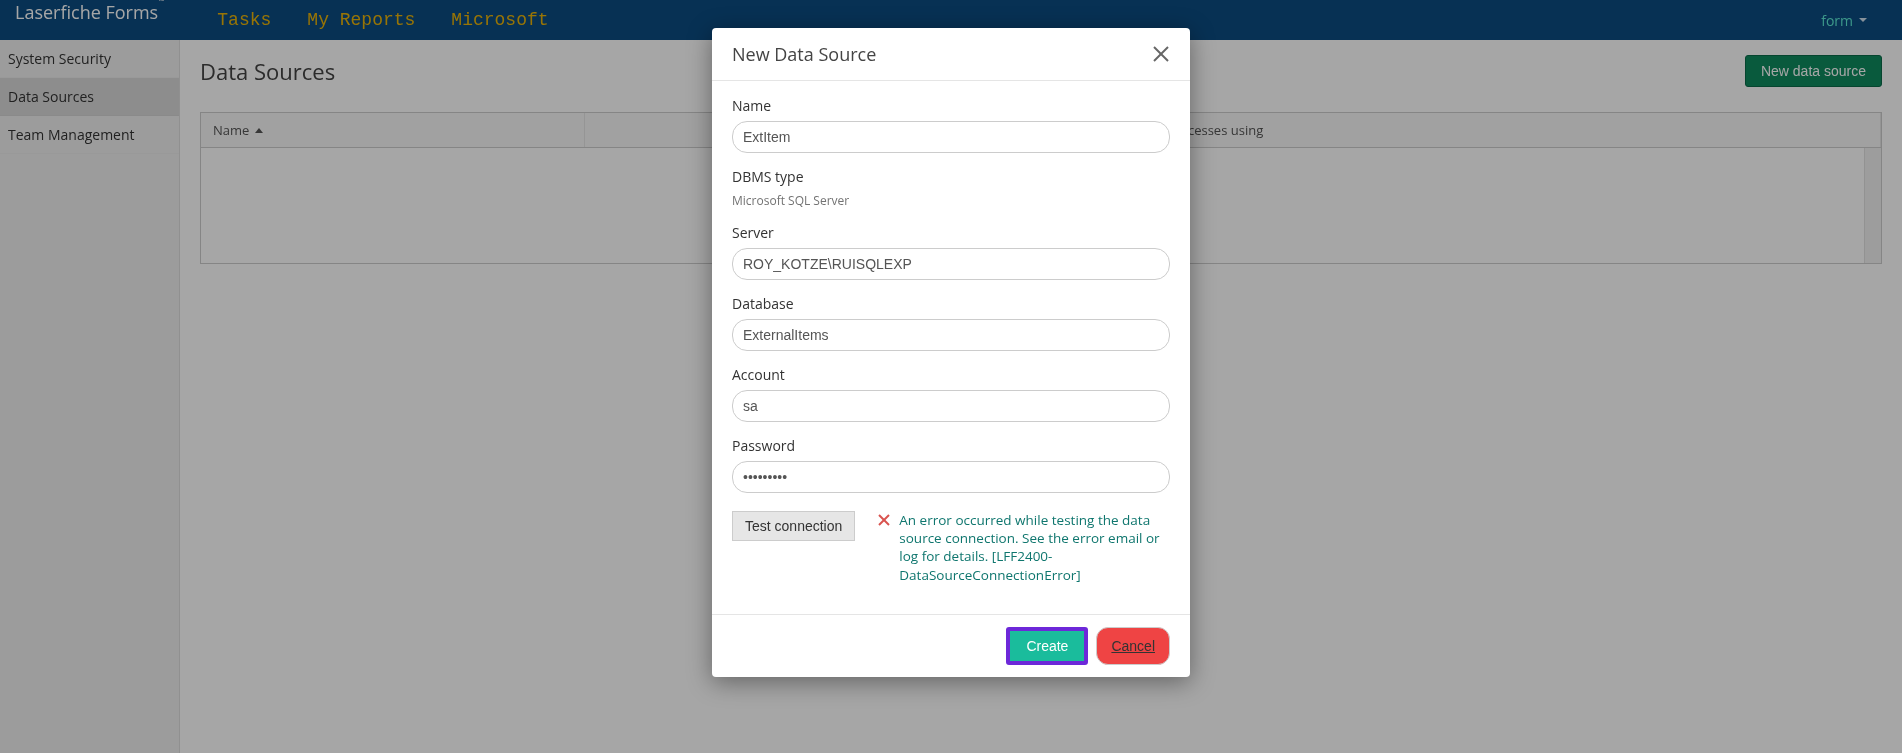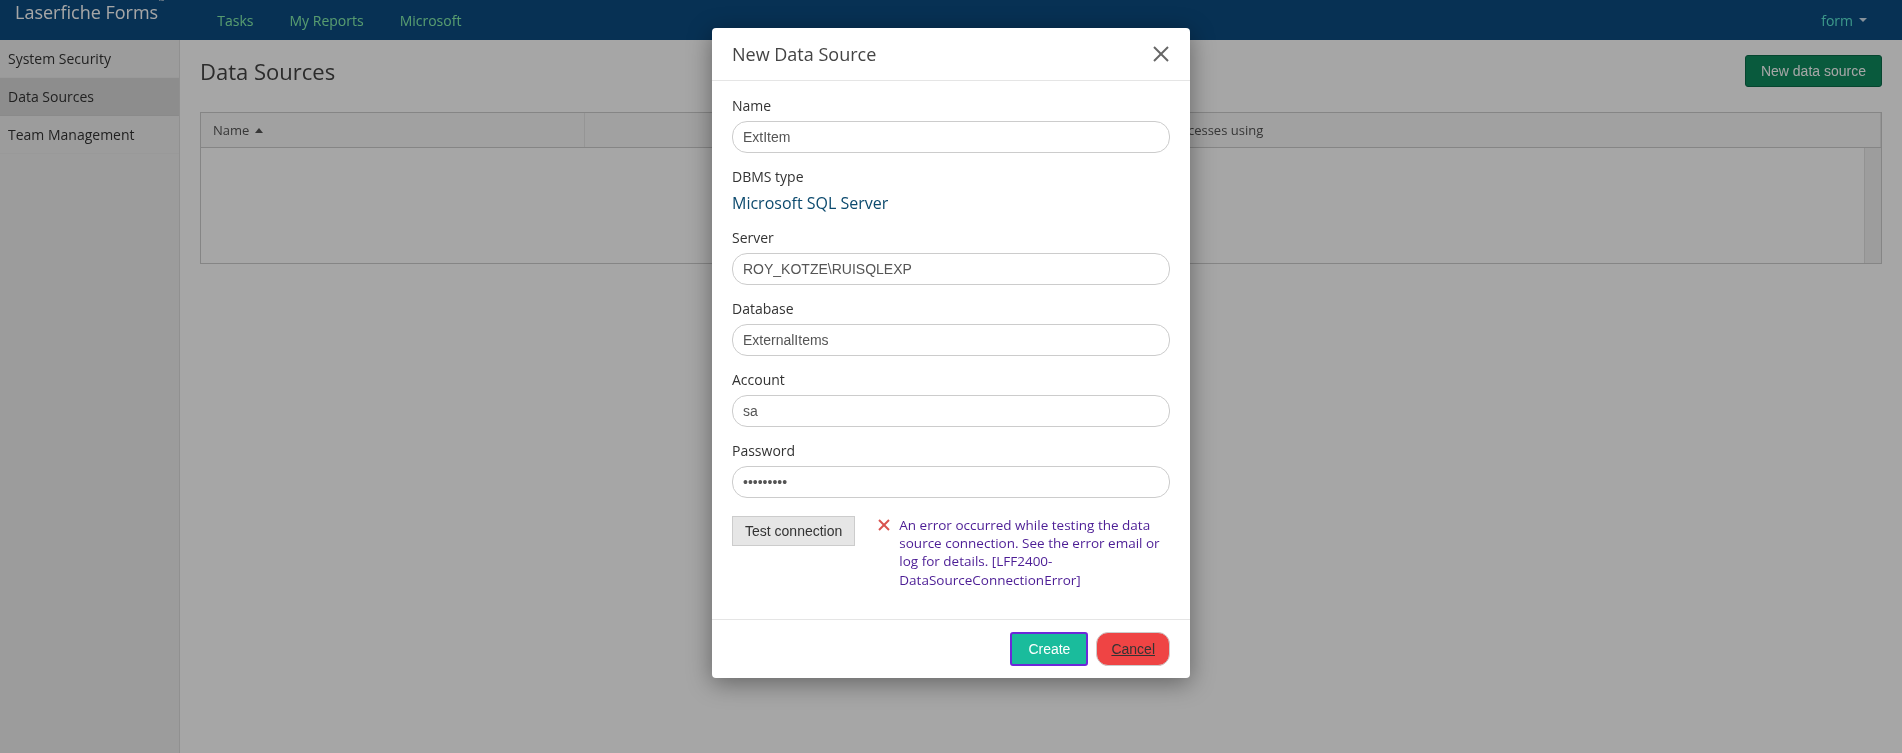--- a/index.html
+++ b/index.html
@@ -23,28 +23,29 @@
   }
   .brand {
     font-size: 18px;
     font-weight: 400;
     padding: 0 15px 0 5px;
     position: relative;
   }
   .brand sup { font-size: 8px; position: relative; top: -8px; }
   .nav-links { display: flex; height: 100%; align-items: center; margin-left: 20px; }
   .nav-links a {
-    color: #86efac;
+    color: #eab308;
     padding: 0 18px;
-    font-size: 14px;
+    font-size: 18px;
     height: 100%;
     display: flex;
     align-items: center;
     text-decoration: none;
     cursor: pointer;
+    font-family: Liberation Mono, monospace;
   }
   .nav-right { margin-left: auto; display: flex; align-items: center; padding-right: 25px; color: #5eead4; cursor: pointer; }
   .nav-right .caret {
     width: 0; height: 0; border-left: 4px solid transparent; border-right: 4px solid transparent; border-top: 4px solid #cfe0ee; margin-left: 6px;
   }
 
   
   .main {
     display: flex;
     height: calc(100% - 40px);
@@ -160,21 +161,21 @@
     cursor: pointer;
     color: #666;
     font-size: 22px;
     line-height: 1;
   }
   .modal-body {
     padding: 15px 20px 30px 20px;
   }
   .form-group { margin-bottom: 14px; }
   .form-label { font-size: 14px; color: #333; display: block; margin-bottom: 6px; font-weight: 500; }
-  .form-static { color: #0c4a6e; font-size: 16px; }
+  .form-static { color: #737373; font-size: 12px; }
   .form-control {
     width: 100%;
     border: 1px solid #ccc;
     border-radius: 15px;
     padding: 7px 10px;
     font-size: 14px;
     color: #555;
     background: #fff;
   }
   .test-row {
@@ -189,41 +190,41 @@
     padding: 6px 12px;
     border-radius: 0;
     font-size: 14px;
     cursor: pointer;
     flex-shrink: 0;
   }
   .err-wrap {
     display: flex;
     align-items: flex-start;
     margin-left: 22px;
-    color: #4c1d95;
+    color: #0f766e;
     font-size: 13.5px;
     line-height: 1.35;
   }
   .err-icon {
     flex-shrink: 0;
     margin-right: 8px;
     margin-top: 2px;
   }
   .err-icon svg { display: block; }
   .modal-footer {
     border-top: 1px solid #e5e5e5;
     padding: 12px 20px;
     display: flex;
     justify-content: flex-end;
     gap: 8px;
   }
   .btn-create {
     background: #1abc9c;
     color: #fff;
-    border: 2px solid #6d28d9;
+    border: 4px solid #6d28d9;
     padding: 7px 16px;
     border-radius: 3px;
     font-size: 14px;
     cursor: pointer;
     font-weight: 500;
   }
   .btn-cancel {
     background: #ef4444;
     border: 1px solid #ccc;
     color: #333;

